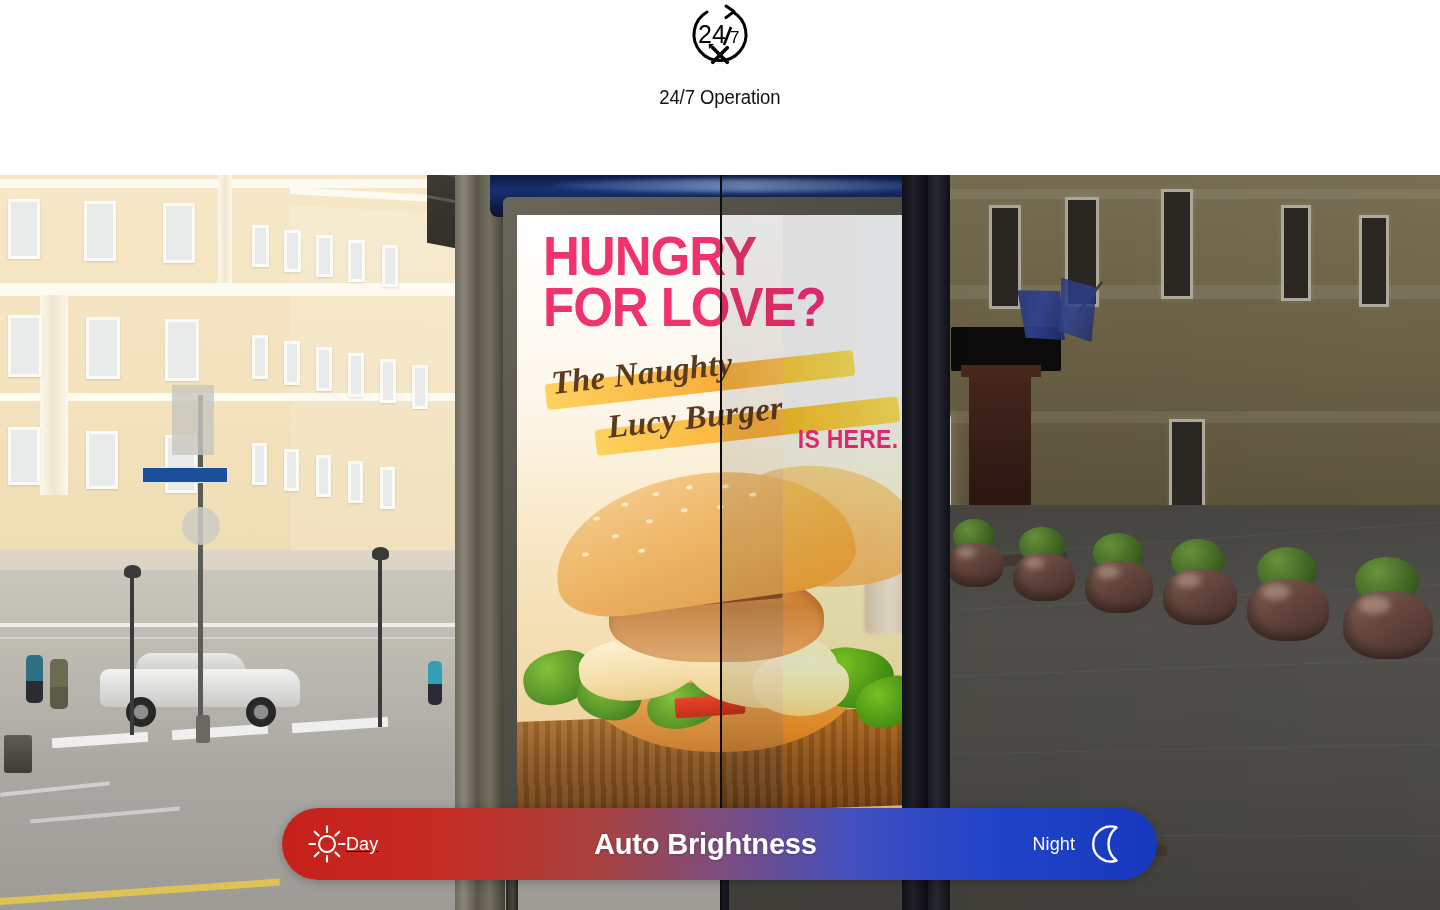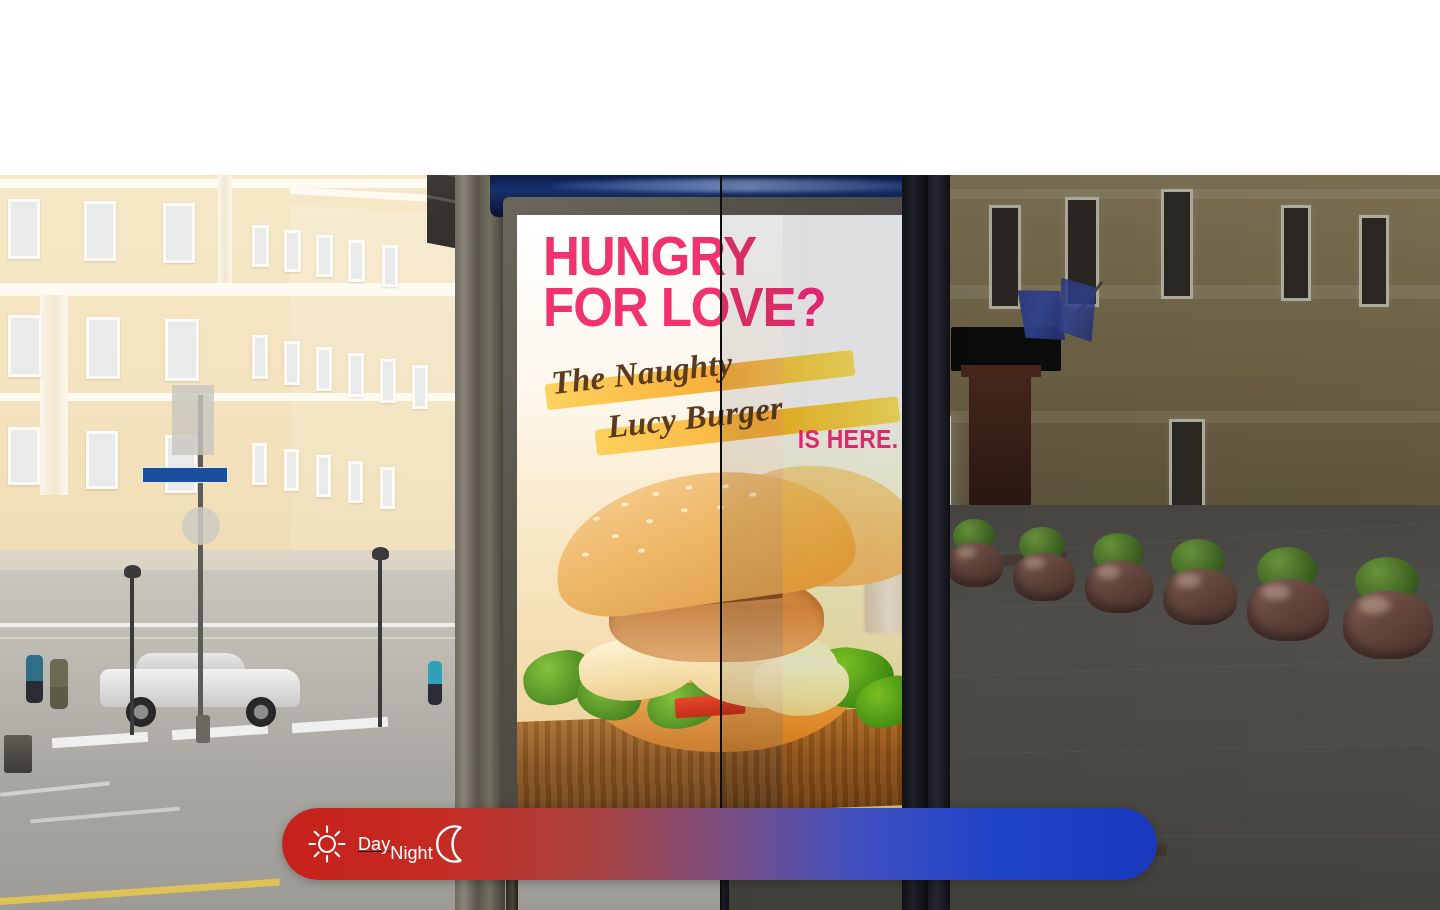--- a/index.html
+++ b/index.html
@@ -197,38 +197,57 @@
   
   .split { position:absolute; left:720px; top:0; width:2px; height:735px;
            background:#0d0d0d; z-index:40; }
 
   
   .bright-bar { position:absolute; left:282px; top:808px; width:875px; height:72px;
                 border-radius:36px; z-index:60;
                 background:linear-gradient(90deg,#c7201b 0%,#c52b23 18%,#a8423f 36%,
                            #7d4e7e 50%, #3f4fc0 66%, #1f43c8 82%, #1839bd 100%);
                 display:flex; align-items:center; box-shadow:0 2px 10px rgba(0,0,0,.25); }
-  .bb-left { display:flex; align-items:center; gap:12px; margin-left:26px;text-decoration:underline; }
-  .bb-right { display:flex; align-items:flex-end; margin-right:30px; }
+  .bb-left { display:flex; align-items:center; margin-left:26px;text-decoration:underline; }
+  .bb-right { display:flex; align-items:center; gap:14px; margin-right:30px; }
   .bb-mid { flex:1; text-align:center; }
   .bb-title { color:#fff; font-size:29px; font-weight:700; letter-spacing:-.2px;
               text-shadow:0 1px 3px rgba(0,0,0,.22); }
   .bb-side { color:#fff; font-size:18px; letter-spacing:.1px; }
 
   svg { display:block; }
 </style>
 </head>
 <body>
 
 <div id="stage">
 
   <div class="features">
 
 
 
+    <div class="feature">
+      <div class="feat-icon">
+        <svg width="74" height="68" viewBox="0 0 74 68">
+          <path d="M50 9 A26 26 0 1 1 24 9" fill="none" stroke="#000" stroke-width="3" stroke-linecap="round"></path>
+          <path d="M43 3 L51 8.6 L43 14.5" fill="none" stroke="#000" stroke-width="3" stroke-linecap="round" stroke-linejoin="round"></path>
+          <text x="15" y="40" font-family="Liberation Sans, sans-serif" font-size="25" font-weight="400" fill="#000">24</text>
+          <line x1="41" y1="42" x2="48" y2="24" stroke="#000" stroke-width="2.6"></line>
+          <text x="47" y="40" font-family="Liberation Sans, sans-serif" font-size="17" fill="#000">7</text>
+          <g transform="translate(37,52) rotate(45)">
+            <rect x="-1.8" y="-12" width="3.6" height="24" fill="#000" rx="1.4"></rect>
+          </g>
+          <g transform="translate(37,52) rotate(-45)">
+            <rect x="-1.8" y="-12" width="3.6" height="24" fill="#000" rx="1.4"></rect>
+            <path d="M-3.6 -12 l3.6 -4 3.6 4 Z" fill="#000"></path>
+          </g>
+        </svg>
+      </div>
+      <div class="feat-label">24/7 Operation</div>
+    </div>
 
   </div>
 
   <div class="photo">
 
     <div class="day-scene">
       <div class="bldg-day"></div>
       <div class="bldg-day2"></div>
 
       <div class="cornice" style="left:-10px;top:4px;width:560px;height:9px;"></div>
@@ -481,20 +500,23 @@
             <line x1="6.7" y1="6.7" x2="10.6" y2="10.6"></line>
             <line x1="27.4" y1="27.4" x2="31.3" y2="31.3"></line>
             <line x1="6.7" y1="31.3" x2="10.6" y2="27.4"></line>
             <line x1="27.4" y1="10.6" x2="31.3" y2="6.7"></line>
           </g>
         </svg>
       </span>
       <span class="bb-side">Day</span>
     </div>
 
+    <div class="bb-mid">
+      <span class="bb-title">Auto Brightness</span>
+    </div>
 
     <div class="bb-right">
       <span class="bb-side">Night</span>
       <span>
         <svg width="38" height="40" viewBox="0 0 38 40">
           <path d="M27.5 3.5 A17.5 17.5 0 1 0 27.5 36.5 A21 21 0 0 1 27.5 3.5 Z" fill="none" stroke="#fff" stroke-width="2.4" stroke-linejoin="round"></path>
         </svg>
       </span>
     </div>
   </div>

